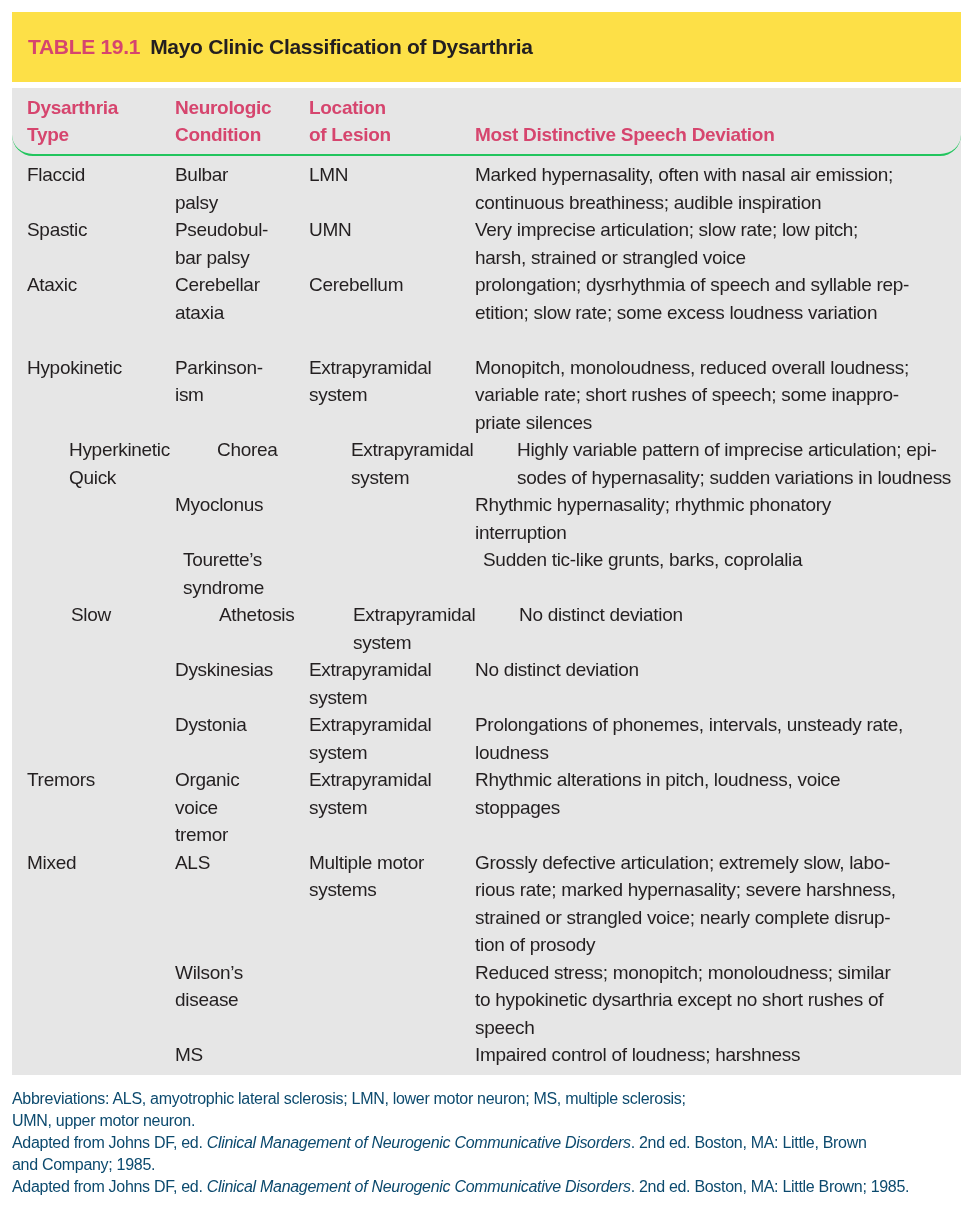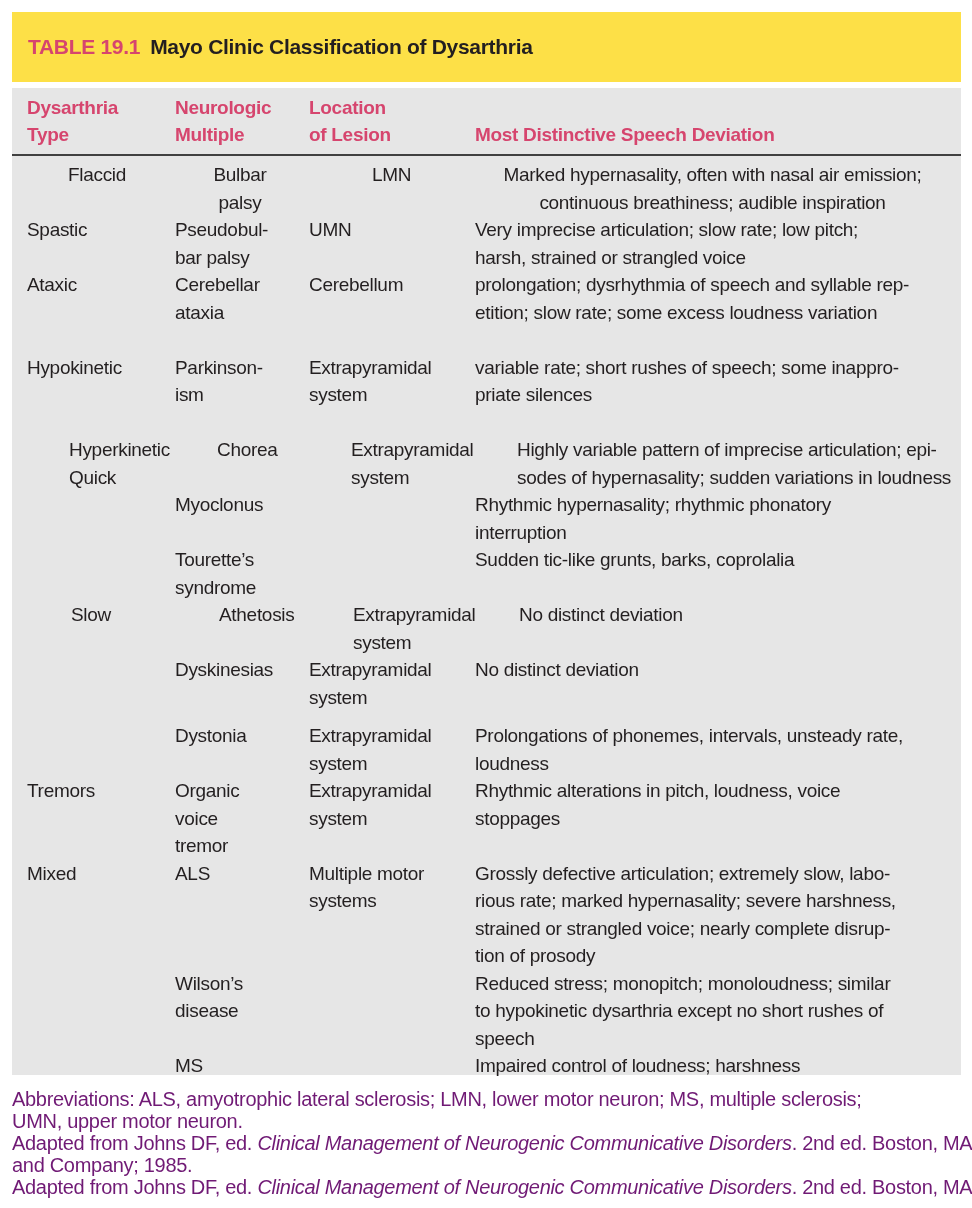--- a/index.html
+++ b/index.html
@@ -16,73 +16,73 @@
       color: #d6456e; font-weight: bold; font-size: 21px; margin-right: 10px;
       letter-spacing: -0.3px;
     }
     .title-text { color: #231f20; font-weight: bold; font-size: 21px; letter-spacing: -0.3px; }
     .table-panel {
       position: absolute; left: 12px; top: 88px; width: 949px; height: 987px;
       background: #e6e6e6;
     }
     .thead {
       position: absolute; left: 0; top: 0; width: 949px; height: 66px;
-      border-bottom: 2px solid #404040; box-sizing: content-box;
+      border-bottom: 2px solid #22c55e; box-sizing: content-box; border-radius: 21px;
     }
     .th {
       position: absolute; bottom: 6px; color: #d6456e; font-weight: bold;
       font-size: 19px; line-height: 27px; letter-spacing: -0.3px;
     }
     .th span { display: block; }
     .c1 { left: 15px; width: 140px; }
     .c2 { left: 163px; width: 130px; }
     .c3 { left: 297px; width: 165px; }
     .c4 { left: 463px; width: 475px; }
     .tbody { position: absolute; left: 0; top: 73px; width: 949px; }
     .row { position: relative; width: 949px; }
     .cell {
       position: absolute; top: 0; font-size: 19px; line-height: 27.5px;
       color: #231f20; letter-spacing: -0.3px;
     }
     .cell span { display: block; }
     .footnotes {
       position: absolute; left: 12px; top: 1088px; width: 955px;
-      font-size: 20px; line-height: 22px; color: #701a75; letter-spacing: -0.3px;
+      font-size: 16px; line-height: 22px; color: #0c4a6e; letter-spacing: -0.3px;
     }
     .footnotes div { white-space: nowrap; }
     .italic { font-style: italic; }
   </style>
 </head>
 <body>
 
 <div class="title-banner">
   <span class="title-label">TABLE 19.1</span>
   <span class="title-text">Mayo Clinic Classification of Dysarthria</span>
 </div>
 
 <div class="table-panel">
   <div class="thead">
     <div class="th c1">
       <span>Dysarthria</span>
       <span>Type</span>
     </div>
     <div class="th c2">
       <span>Neurologic</span>
-      <span>Multiple</span>
+      <span>Condition</span>
     </div>
     <div class="th c3">
       <span>Location</span>
       <span>of Lesion</span>
     </div>
     <div class="th c4">
       <span>Most Distinctive Speech Deviation</span>
     </div>
   </div>
   <div class="tbody" id="tbody">
-      <div class="row" style="height: 55px; text-align: center;">
+      <div class="row" style="height: 55px;">
         <div class="cell c1">
           <span>Flaccid</span>
         </div>
         <div class="cell c2">
           <span>Bulbar</span>
           <span>palsy</span>
         </div>
         <div class="cell c3">
           <span>LMN</span>
         </div>
@@ -129,20 +129,21 @@
         </div>
         <div class="cell c2">
           <span>Parkinson-</span>
           <span>ism</span>
         </div>
         <div class="cell c3">
           <span>Extrapyramidal</span>
           <span>system</span>
         </div>
         <div class="cell c4">
+          <span>Monopitch, monoloudness, reduced overall loudness;</span>
           <span>variable rate; short rushes of speech; some inappro-</span>
           <span>priate silences</span>
         </div>
       </div>
       <div class="row" style="height: 55px; margin-left: 42px;">
         <div class="cell c1">
           <span>Hyperkinetic</span>
           <span>Quick</span>
         </div>
         <div class="cell c2">
@@ -161,21 +162,21 @@
         <div class="cell c1"></div>
         <div class="cell c2">
           <span>Myoclonus</span>
         </div>
         <div class="cell c3"></div>
         <div class="cell c4">
           <span>Rhythmic hypernasality; rhythmic phonatory</span>
           <span>interruption</span>
         </div>
       </div>
-      <div class="row" style="height: 55px;">
+      <div class="row" style="height: 55px; margin-left: 8px;">
         <div class="cell c1"></div>
         <div class="cell c2">
           <span>Tourette’s</span>
           <span>syndrome</span>
         </div>
         <div class="cell c3"></div>
         <div class="cell c4">
           <span>Sudden tic-like grunts, barks, coprolalia</span>
         </div>
       </div>
@@ -200,21 +201,21 @@
           <span>Dyskinesias</span>
         </div>
         <div class="cell c3">
           <span>Extrapyramidal</span>
           <span>system</span>
         </div>
         <div class="cell c4">
           <span>No distinct deviation</span>
         </div>
       </div>
-      <div class="row" style="height: 55px; margin-top: 11px;">
+      <div class="row" style="height: 55px;">
         <div class="cell c1"></div>
         <div class="cell c2">
           <span>Dystonia</span>
         </div>
         <div class="cell c3">
           <span>Extrapyramidal</span>
           <span>system</span>
         </div>
         <div class="cell c4">
           <span>Prolongations of phonemes, intervals, unsteady rate,</span>

